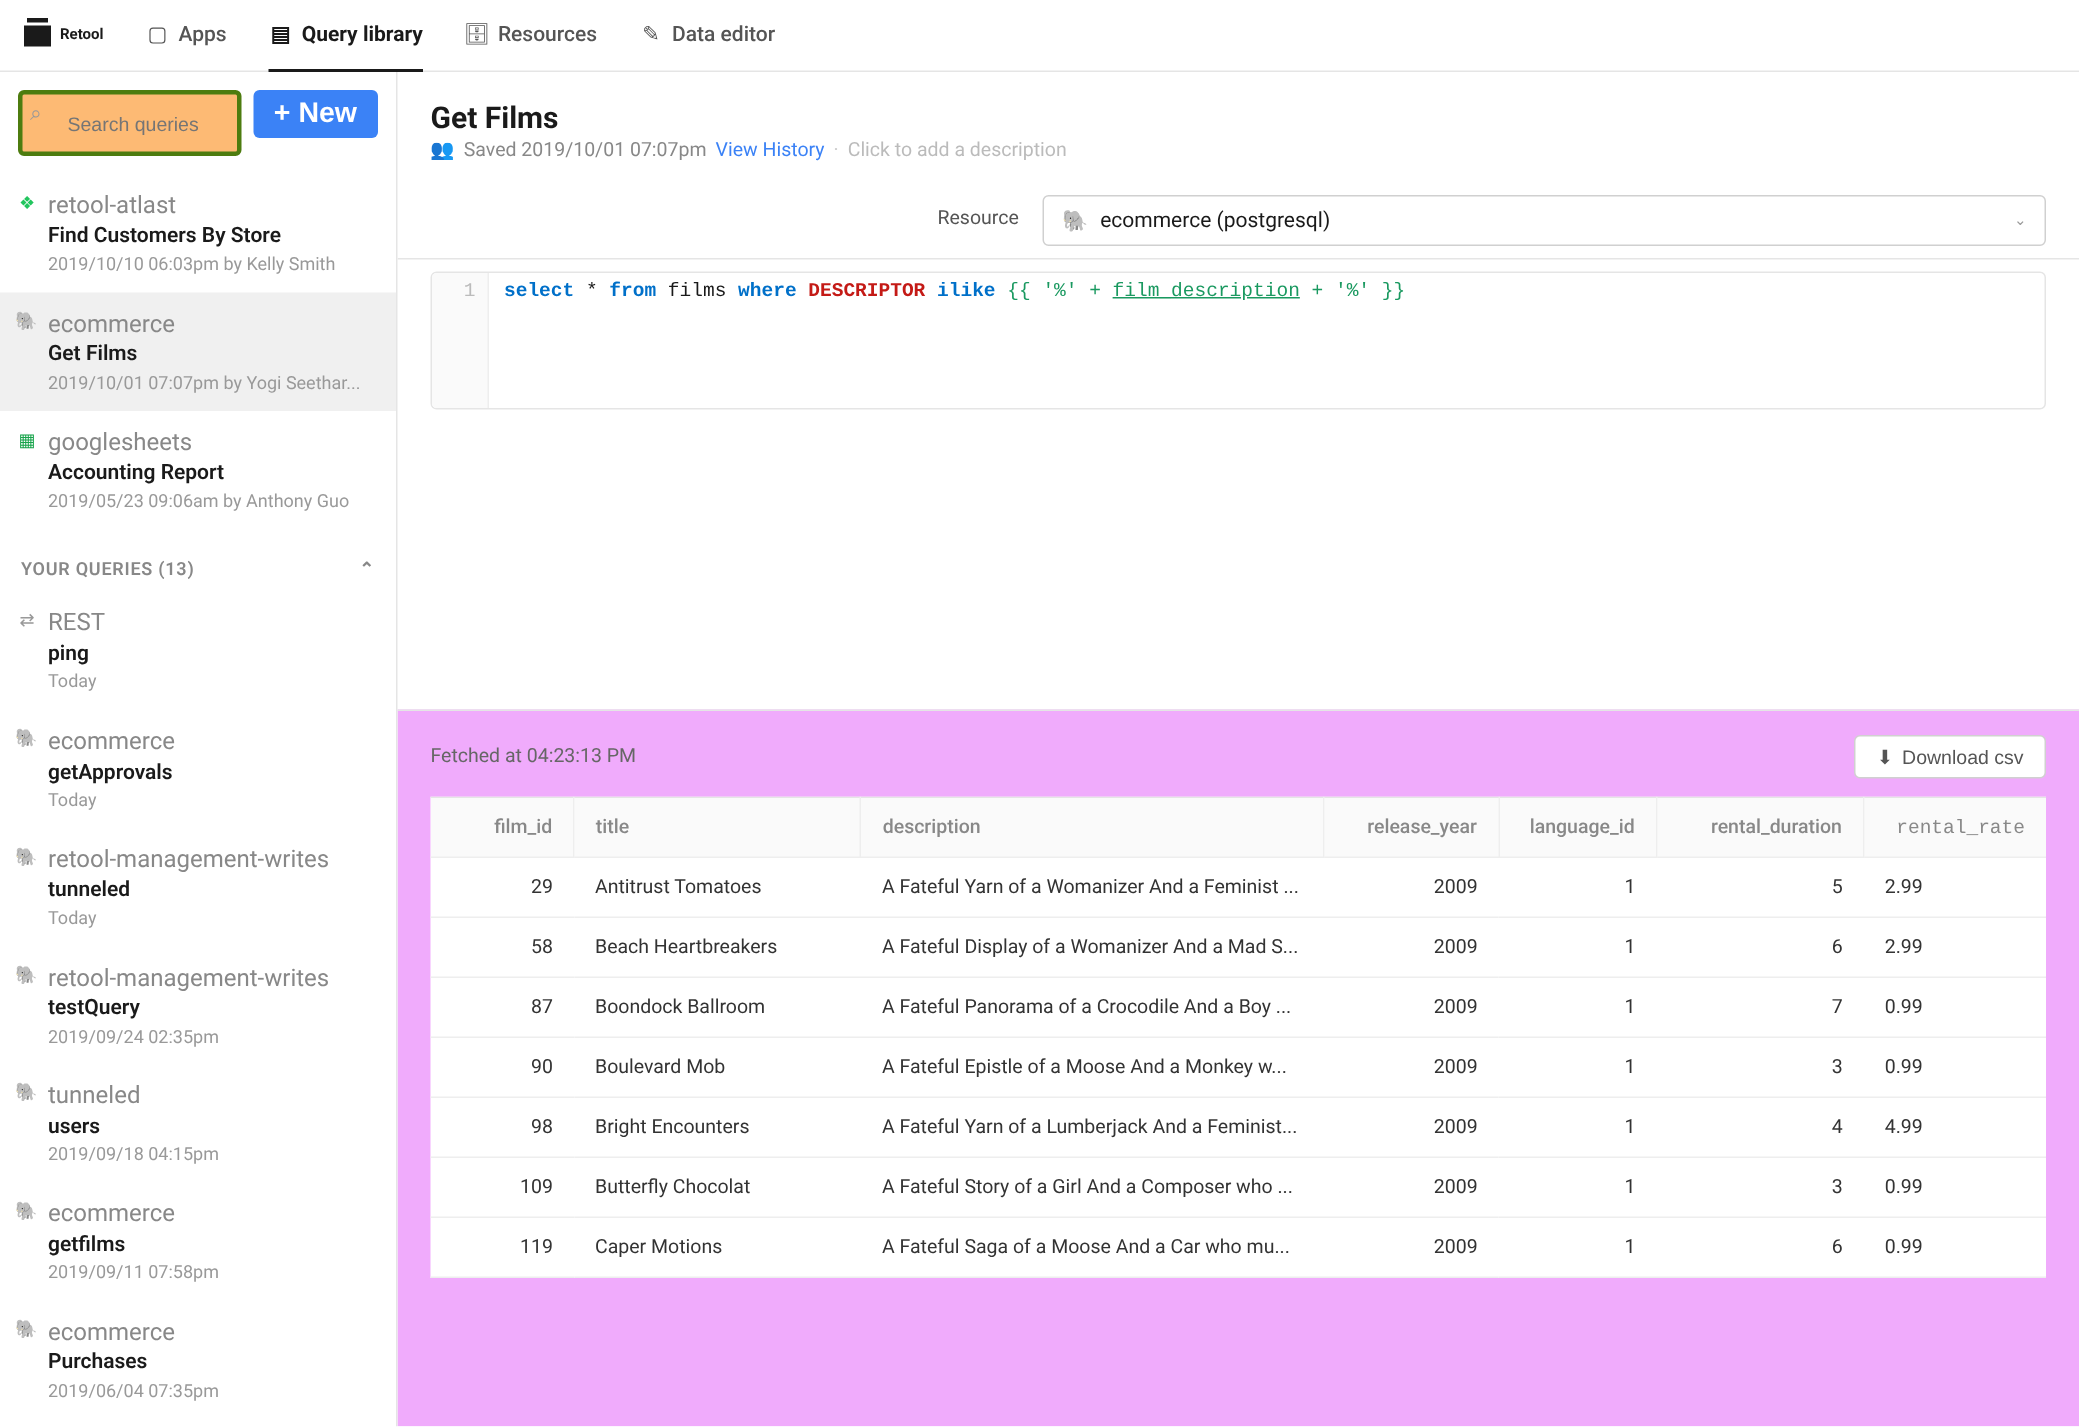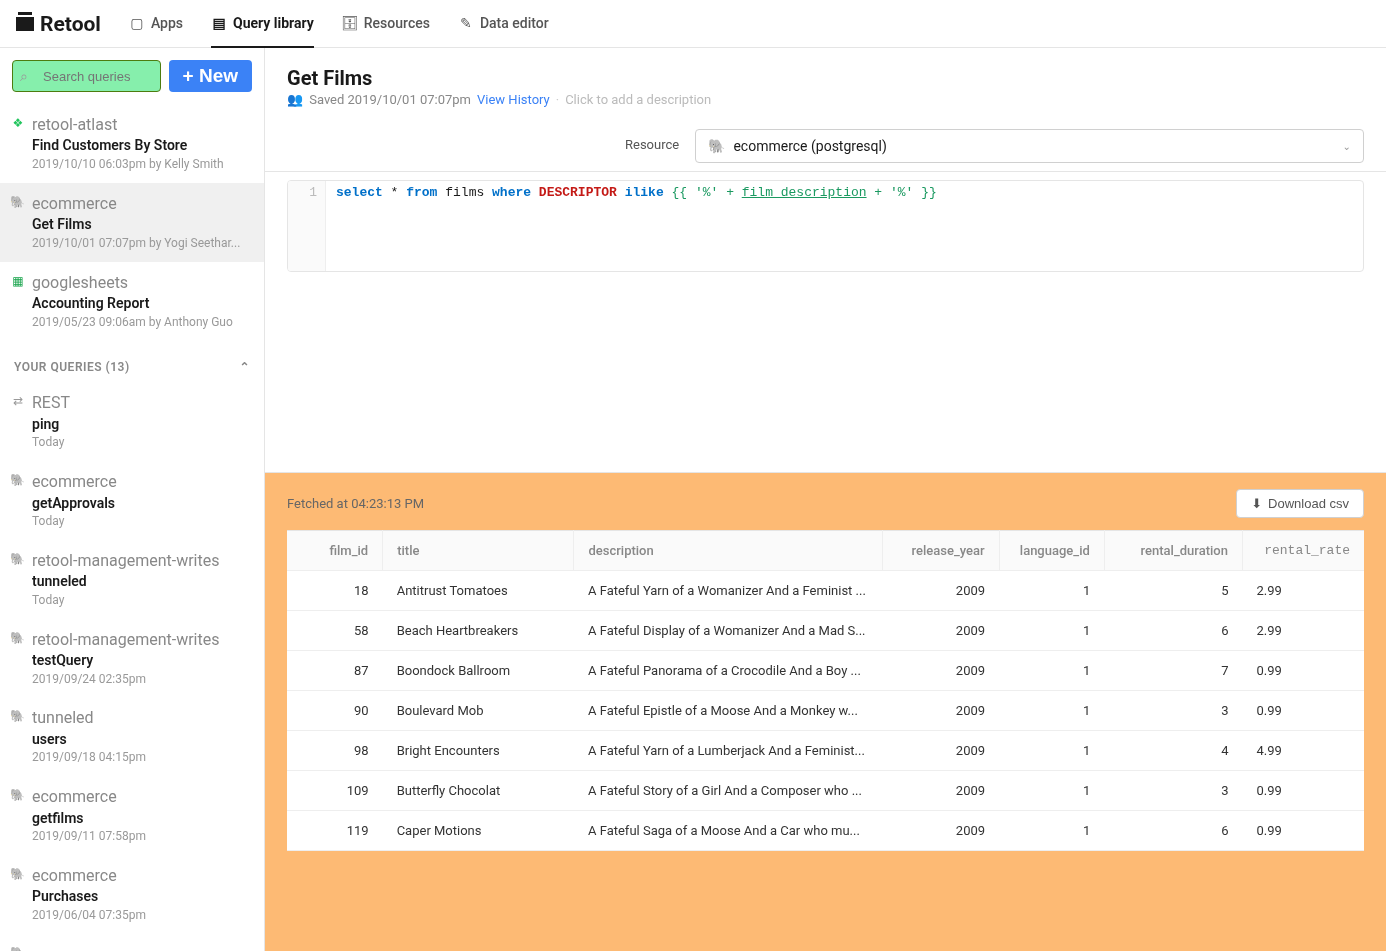--- a/index.html
+++ b/index.html
@@ -1,36 +1,36 @@
 <!DOCTYPE html>
 <html><head>
 <meta charset="utf-8">
 <style>
 * { box-sizing: border-box; margin: 0; padding: 0; }
 body { font-family: -apple-system, BlinkMacSystemFont, "Segoe UI", Roboto, sans-serif; font-size: 14px; color: #1a1a1a; background: #fff; }
 
 
 .topnav { display: flex; align-items: center; height: 48px; border-bottom: 1px solid #e5e5e5; padding: 0 16px; gap: 28px; }
-.logo { display: flex; align-items: center; font-weight: 700; font-size: 21px; color: #1a1a1a; gap: 6px; }
+.logo { display: flex; align-items: center; font-weight: 700; font-size: 10px; color: #1a1a1a; gap: 6px; }
 .logo-icon { width: 18px; height: 14px; background: #1a1a1a; display: inline-block; position: relative; }
 .logo-icon::before { content: ""; position: absolute; top: -5px; left: 2px; width: 14px; height: 3px; background: #1a1a1a; }
 .nav-items { display: flex; gap: 28px; }
 .nav-item { display: flex; align-items: center; gap: 6px; color: #555; height: 48px; cursor: pointer; font-weight: 500; border-bottom: 2px solid transparent; }
 .nav-item.active { color: #1a1a1a; font-weight: 700; border-bottom-color: #1a1a1a; }
 .nav-icon { width: 16px; height: 16px; display: inline-flex; align-items: center; justify-content: center; font-size: 14px; }
 
 
 .body { display: flex; height: calc(951px - 48px); }
 .sidebar { width: 265px; border-right: 1px solid #e5e5e5; overflow-y: auto; background: #fff; flex-shrink: 0; }
 .main { flex: 1; display: flex; flex-direction: column; overflow: hidden; }
 
 
 .sidebar-hdr { display: flex; gap: 8px; padding: 12px 12px; }
 .search-wrap { flex: 1; position: relative; }
-.search-input { width: 100%; height: 32px; border: 1px solid #4d7c0f; border-radius: 4px; padding: 0 10px 0 30px; font-size: 13px; color: #555; background: #86efac; }
+.search-input { width: 100%; height: 44px; border: 3px solid #4d7c0f; border-radius: 4px; padding: 0 10px 0 30px; font-size: 13px; color: #555; background: #fdba74; }
 .search-icon { position: absolute; left: 8px; top: 8px; color: #999; font-size: 14px; }
 .new-btn { background: #3b82f6; color: #fff; border: none; border-radius: 4px; padding: 0 14px; height: 32px; font-size: 19px; font-weight: 600; cursor: pointer; }
 
 
 .q-item { padding: 10px 14px 10px 32px; position: relative; cursor: pointer; }
 .q-item.selected { background: #f0f0f0; }
 .q-icon { position: absolute; left: 10px; top: 11px; width: 16px; height: 16px; display: flex; align-items: center; justify-content: center; font-size: 12px; }
 .q-resource { font-size: 16px; color: #888; line-height: 1.4; }
 .q-title { font-size: 14px; font-weight: 600; color: #1a1a1a; line-height: 1.4; }
 .q-meta { font-size: 12px; color: #999; line-height: 1.4; white-space: nowrap; overflow: hidden; text-overflow: ellipsis; }
@@ -51,21 +51,21 @@
 .code-editor { border: 1px solid #e5e5e5; margin: 8px 22px 0; border-radius: 4px; height: 92px; display: flex; font-family: "SFMono-Regular", Consolas, "Liberation Mono", Menlo, monospace; font-size: 13px; overflow: hidden; }
 .gutter { width: 38px; background: #fafafa; border-right: 1px solid #eee; text-align: right; padding: 4px 8px 0 0; color: #bbb; }
 .code { padding: 4px 10px 0; white-space: pre; }
 .kw { color: #0070c9; font-weight: 600; }
 .fn { color: #c41a16; font-weight: 600; }
 .tpl { color: #1a9960; }
 .tpl-var { color: #1a9960; text-decoration: underline; }
 .str { color: #1a9960; }
 
 
-.results { flex: 1; background: #fdba74; border-top: 1px solid #e5e5e5; margin-top: 200px; display: flex; flex-direction: column; overflow: hidden; }
+.results { flex: 1; background: #f0abfc; border-top: 1px solid #e5e5e5; margin-top: 200px; display: flex; flex-direction: column; overflow: hidden; }
 .results-hdr { display: flex; justify-content: space-between; align-items: center; padding: 16px 22px 12px; }
 .fetched { font-size: 13px; color: #666; }
 .dl-btn { border: 1px solid #d0d0d0; background: #fff; border-radius: 4px; padding: 6px 14px; font-size: 13px; color: #555; cursor: pointer; display: flex; align-items: center; gap: 6px; }
 
 
 .table-wrap { flex: 1; overflow: auto; padding: 0 22px 22px; }
 table { width: 100%; border-collapse: collapse; background: #fff; }
 th, td { padding: 12px 14px; text-align: left; font-size: 13px; border-bottom: 1px solid #eee; white-space: nowrap; overflow: hidden; text-overflow: ellipsis; }
 th { color: #888; font-weight: 500; background: #fafafa; border-top: 1px solid #e5e5e5; border-right: 1px solid #eee; }
 th:last-child { border-right: none; font-family: Liberation Mono, monospace; }
@@ -254,21 +254,21 @@
                 <th>title</th>
                 <th>description</th>
                 <th class="num">release_year</th>
                 <th class="num">language_id</th>
                 <th class="num">rental_duration</th>
                 <th class="num">rental_rate</th>
               </tr>
             </thead>
           <tbody id="tbody">
               <tr>
-      <td class="num">18</td>
+      <td class="num">29</td>
       <td>Antitrust Tomatoes</td>
       <td class="desc-cell">A Fateful Yarn of a Womanizer And a Feminist ...</td>
       <td class="num">2009</td>
       <td class="num">1</td>
       <td class="num">5</td>
       <td>2.99</td>
     </tr>
               <tr>
       <td class="num">58</td>
       <td>Beach Heartbreakers</td>

